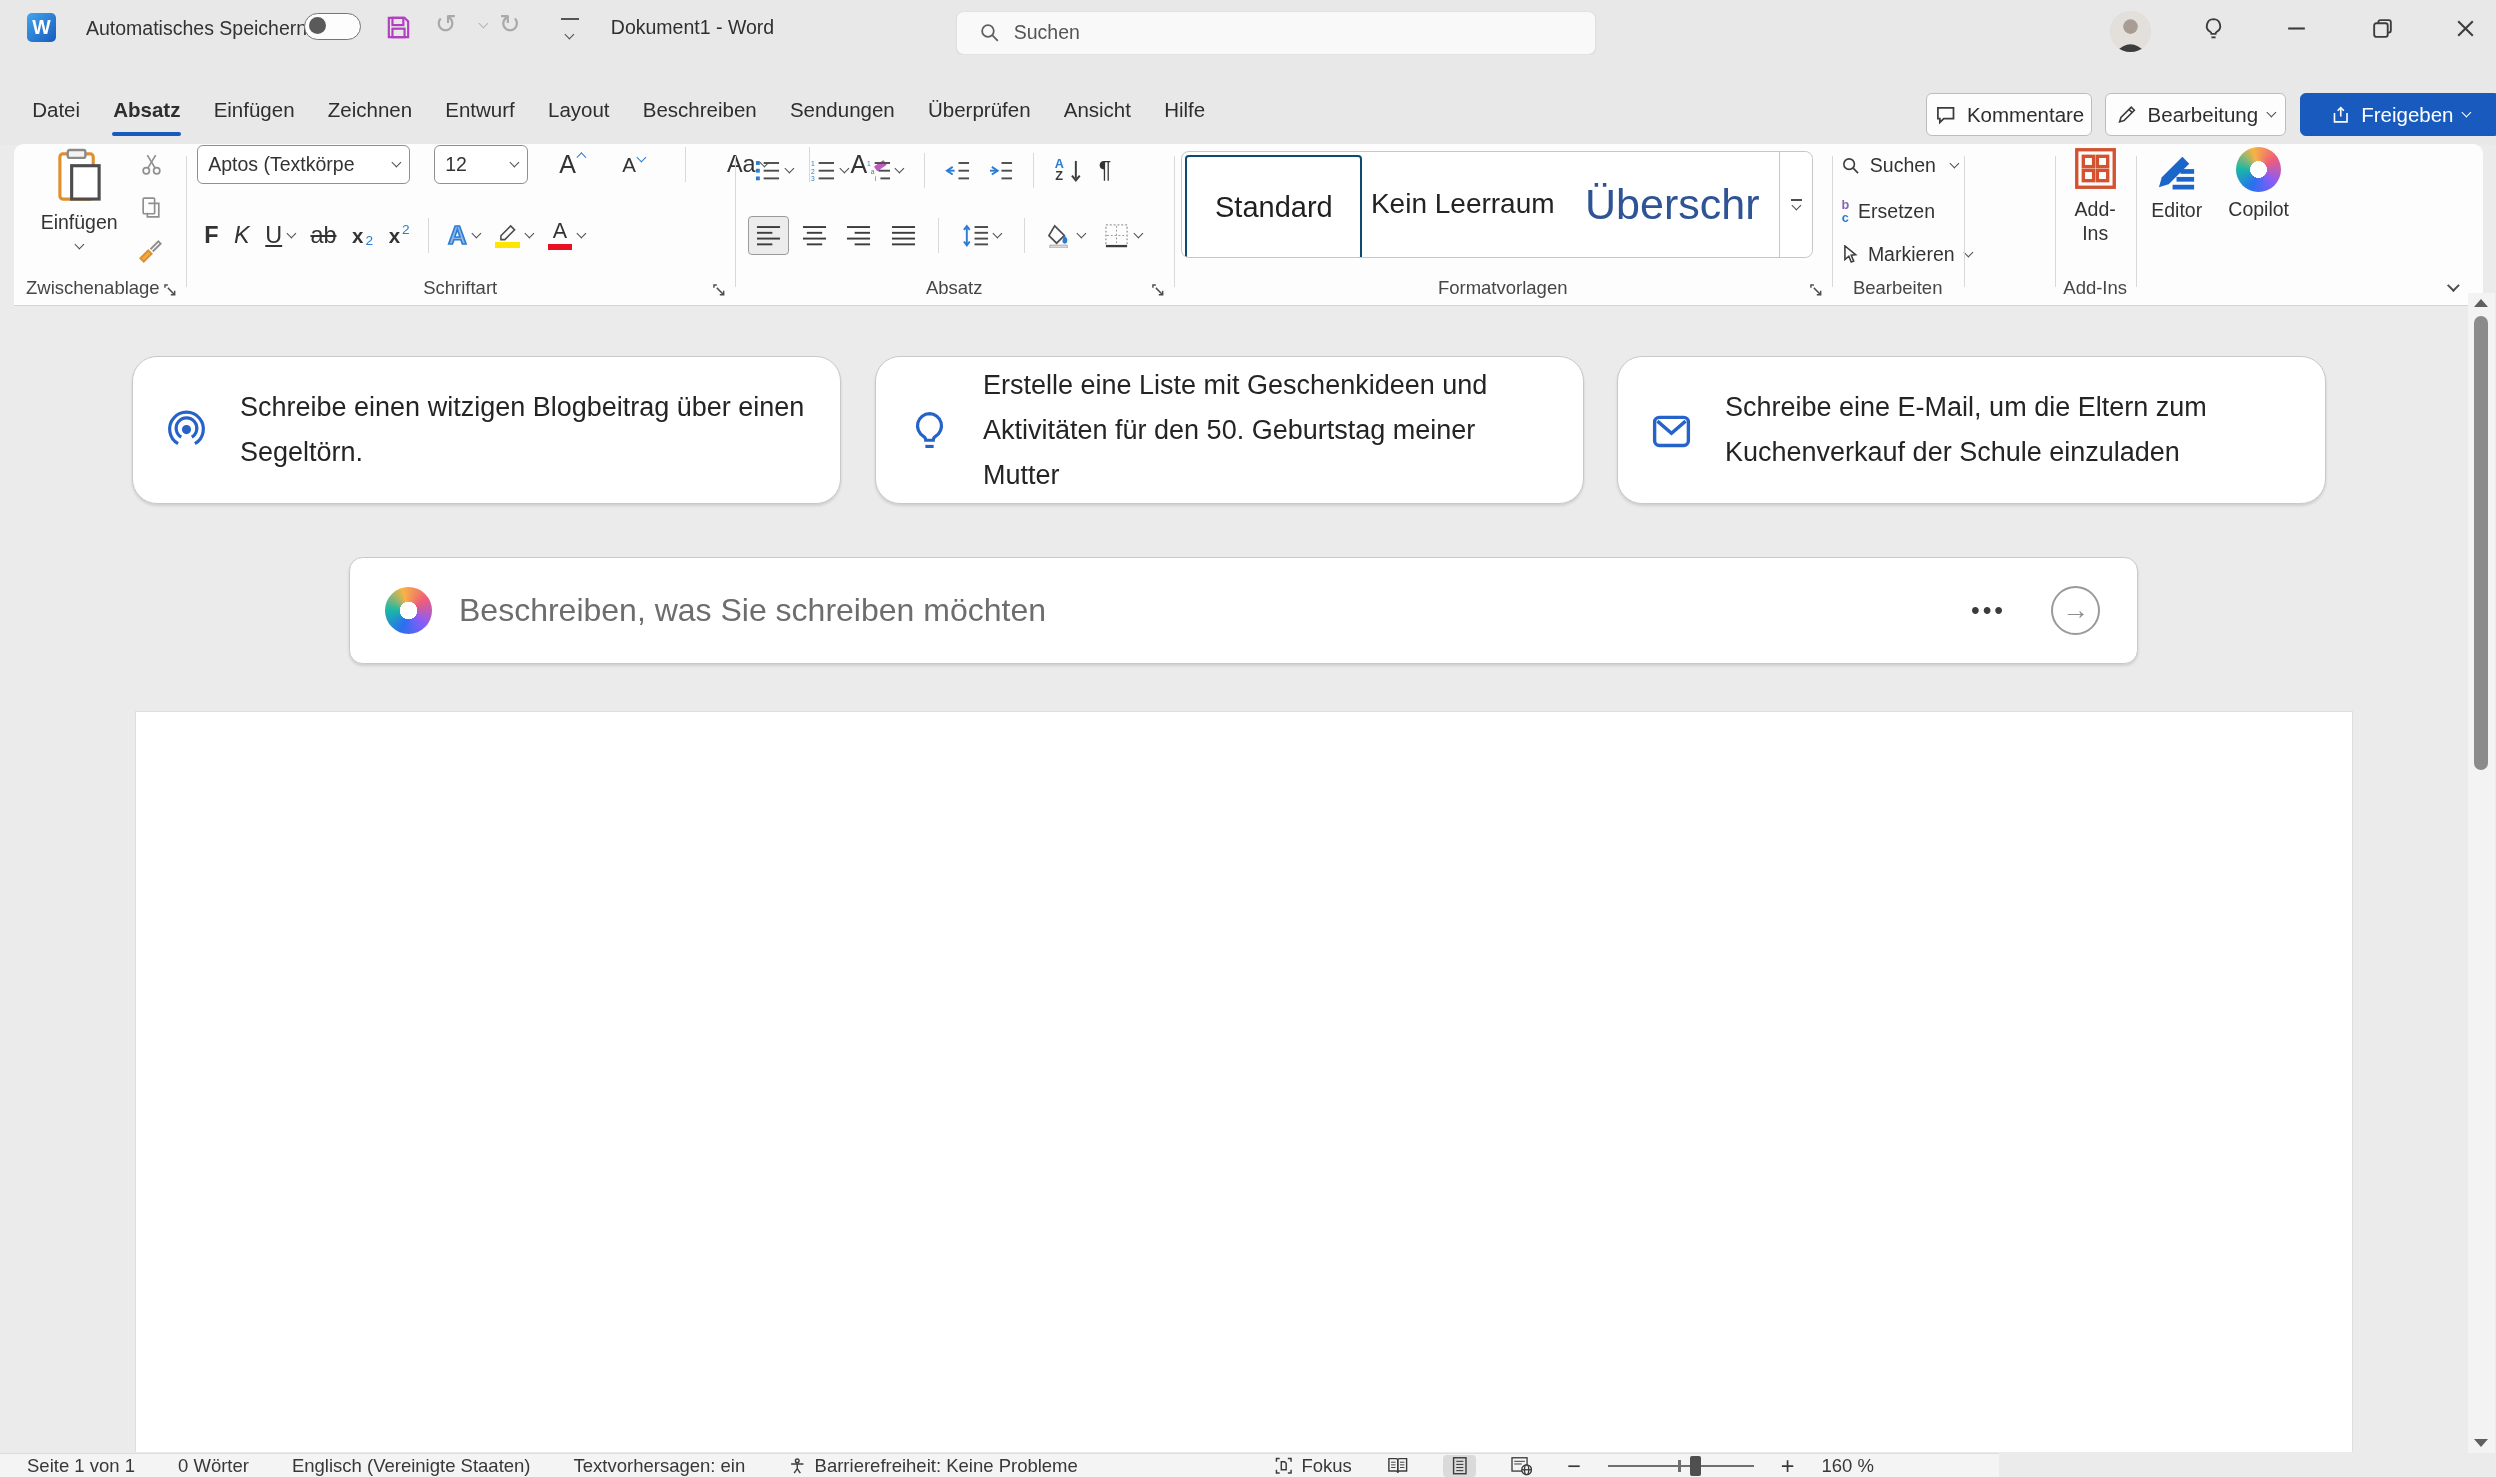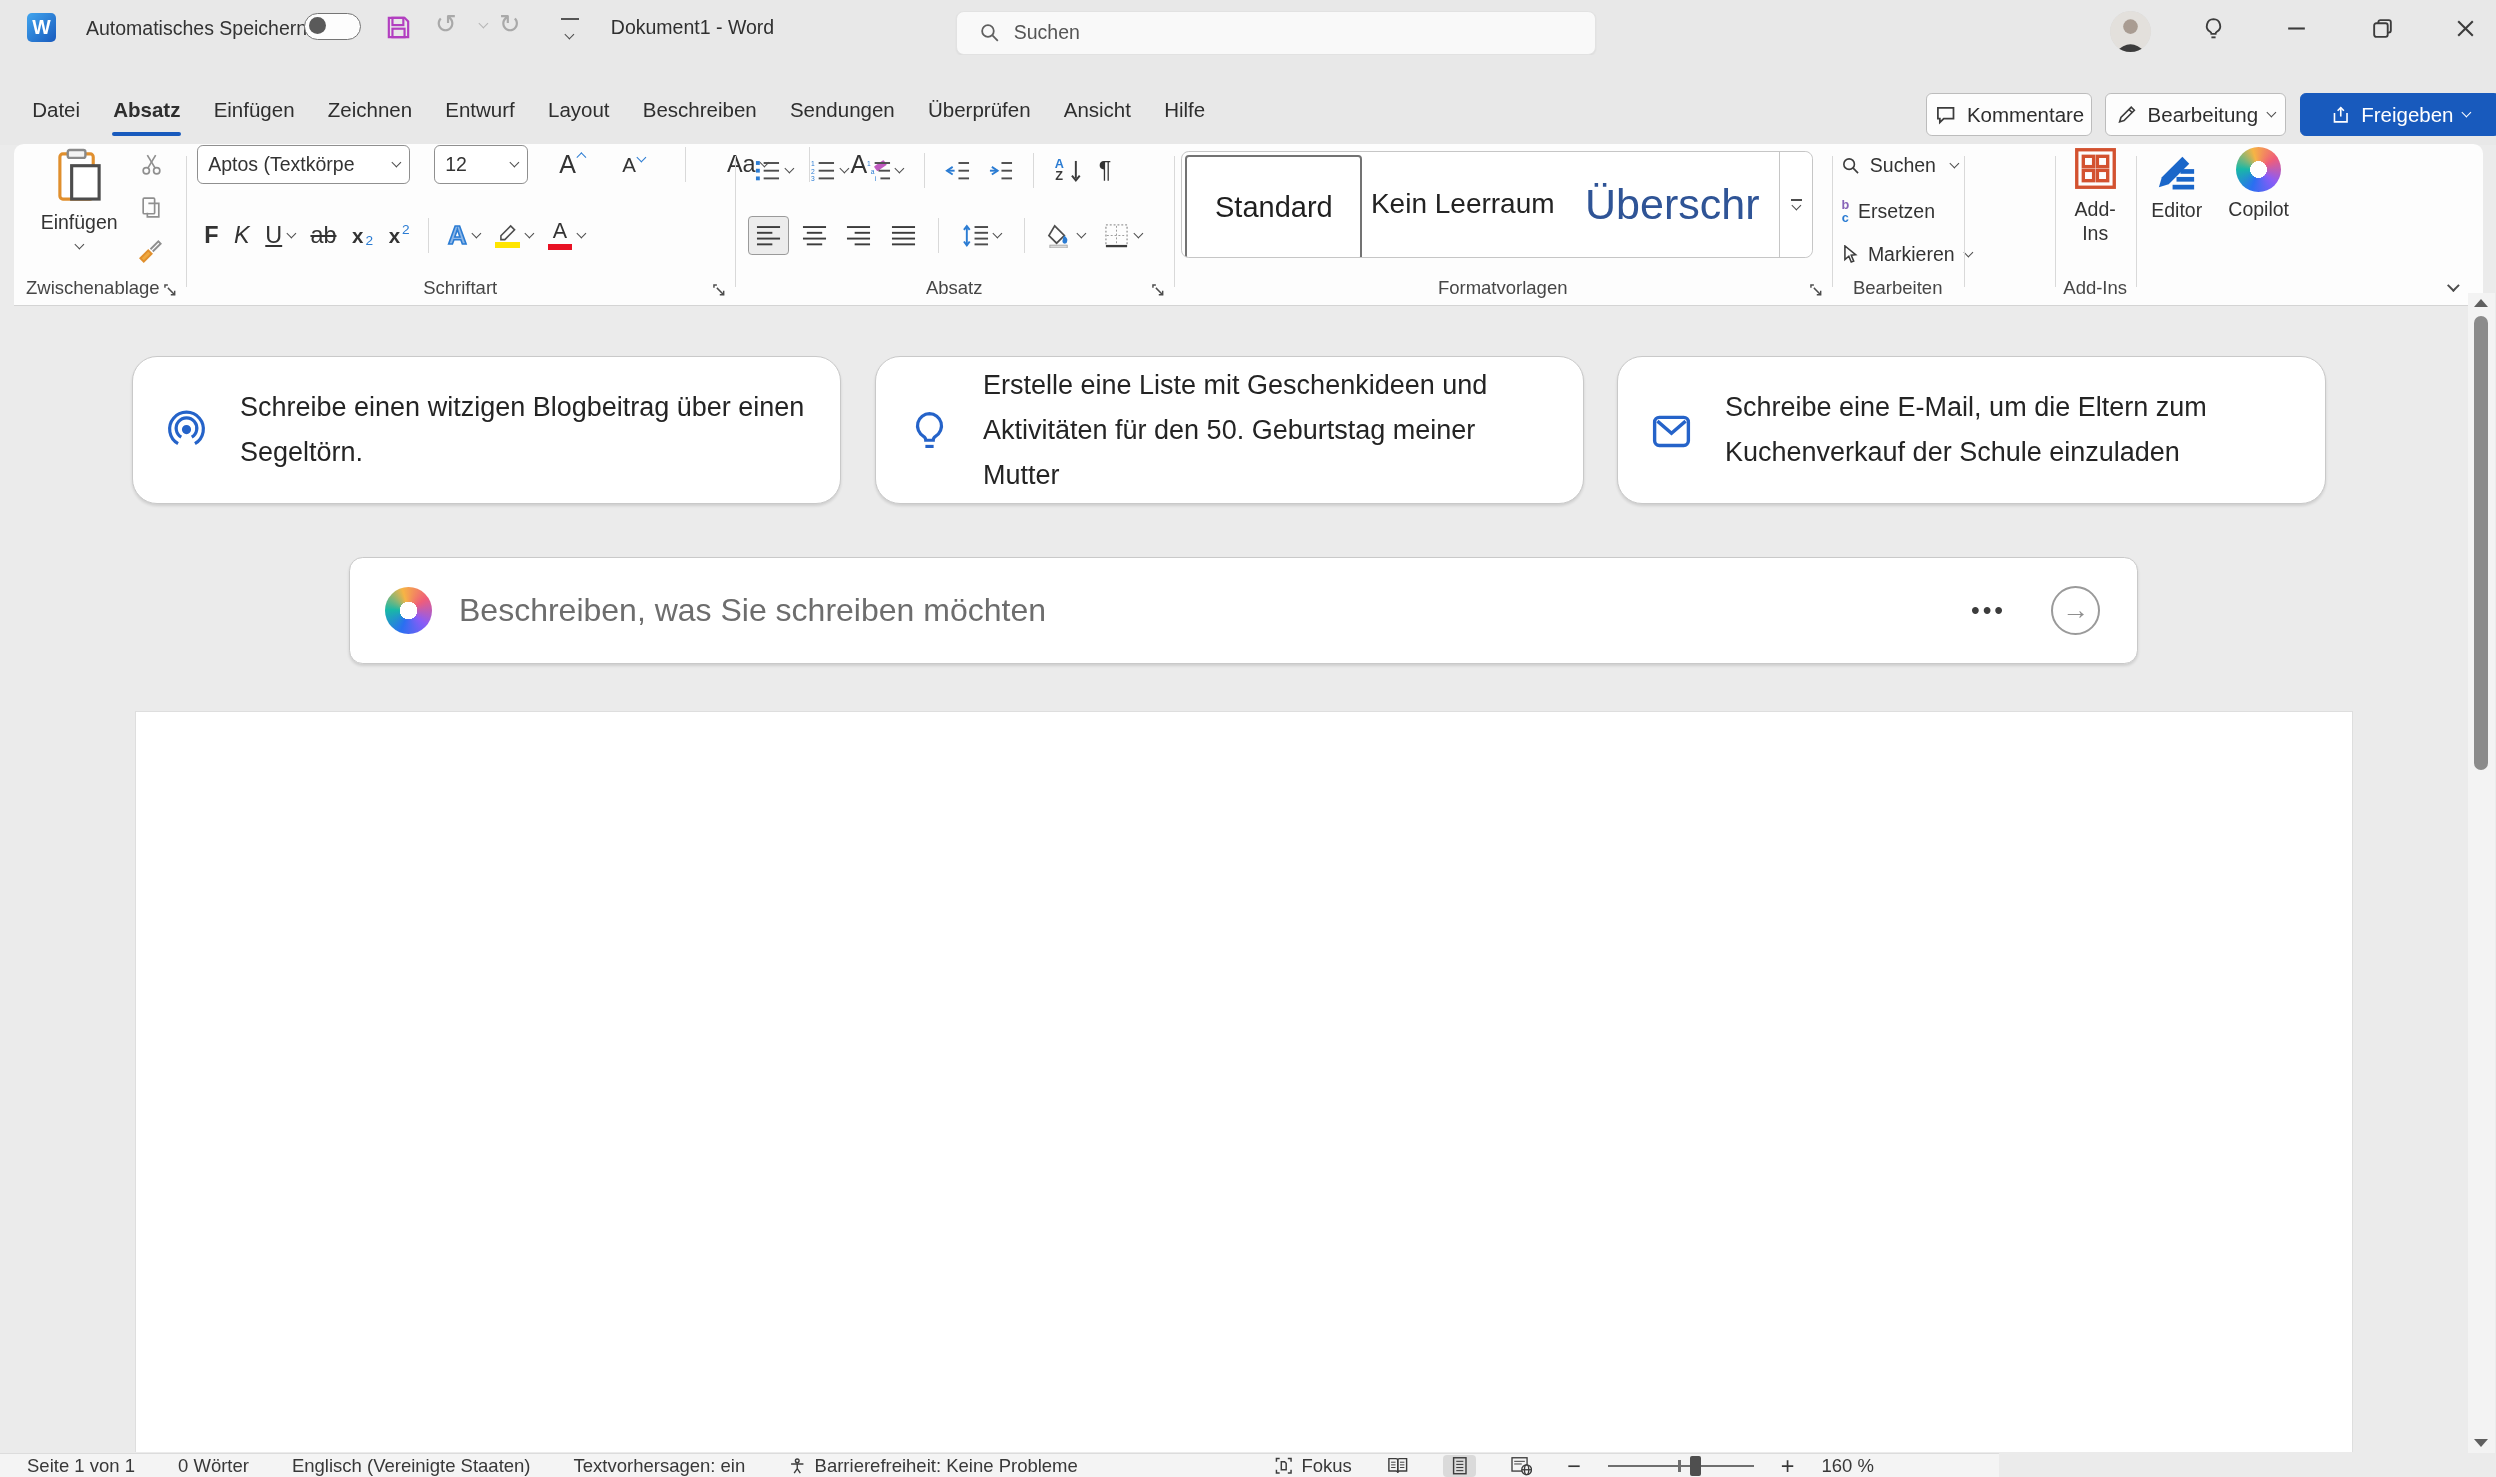--- a/index.html
+++ b/index.html
@@ -54,21 +54,21 @@
   .glyph { font-size:23.4px; color:#333; }
   .bigbtn { position:absolute; text-align:center; }
   .bigbtn .lbl { font-size:19.5px; color:#333; margin-top:5.9px; }
   .fx-a { font-size:26px; font-weight:bold; color:#8db7e8; -webkit-text-stroke:1.6px #2b7cd3; }
   .colorbar { display:block; height:5.9px; margin-top:1px; }
   .stack { display:flex; flex-direction:column; align-items:center; line-height:1; }
 
   
   .gallery { position:absolute; left:7.8px; top:6.8px; width:632px; height:107px; border:1px solid #c6c6c6; border-radius:7.8px; background:#fff; display:flex; overflow:hidden; }
   .style-item { display:flex; align-items:center; justify-content:center; height:100%; }
-  .style-std { width:177px; border:2px solid #737373; border-radius:3.9px; margin:2.9px; font-size:29px; color:#1f1f1f; }
+  .style-std { width:177px; border:2px solid #0c4a6e; border-radius:3.9px; margin:2.9px; font-size:29px; color:#1f1f1f; }
   .style-nospace { width:195px; font-size:28px; color:#232323; }
   .style-head { width:224px; font-size:43px; color:#2f5496; overflow:hidden; white-space:nowrap; }
   .gal-strip { position:absolute; right:0; top:0; bottom:0; width:33px; border-left:1px solid #c6c6c6; border-radius:0 7.8px 7.8px 0; display:flex; flex-direction:column; align-items:center; justify-content:center; gap:4.9px; background:#fff; }
   .gal-strip .bar { width:11.7px; height:2px; background:#4d4d4d; }
 
   
   .ed-row { position:absolute; left:9.8px; display:flex; align-items:center; gap:8.8px; font-size:19.5px; color:#333; }
 
   
   .canvas { position:absolute; left:0; top:306px; width:2497px; height:1146px; background:#ebebeb; }

